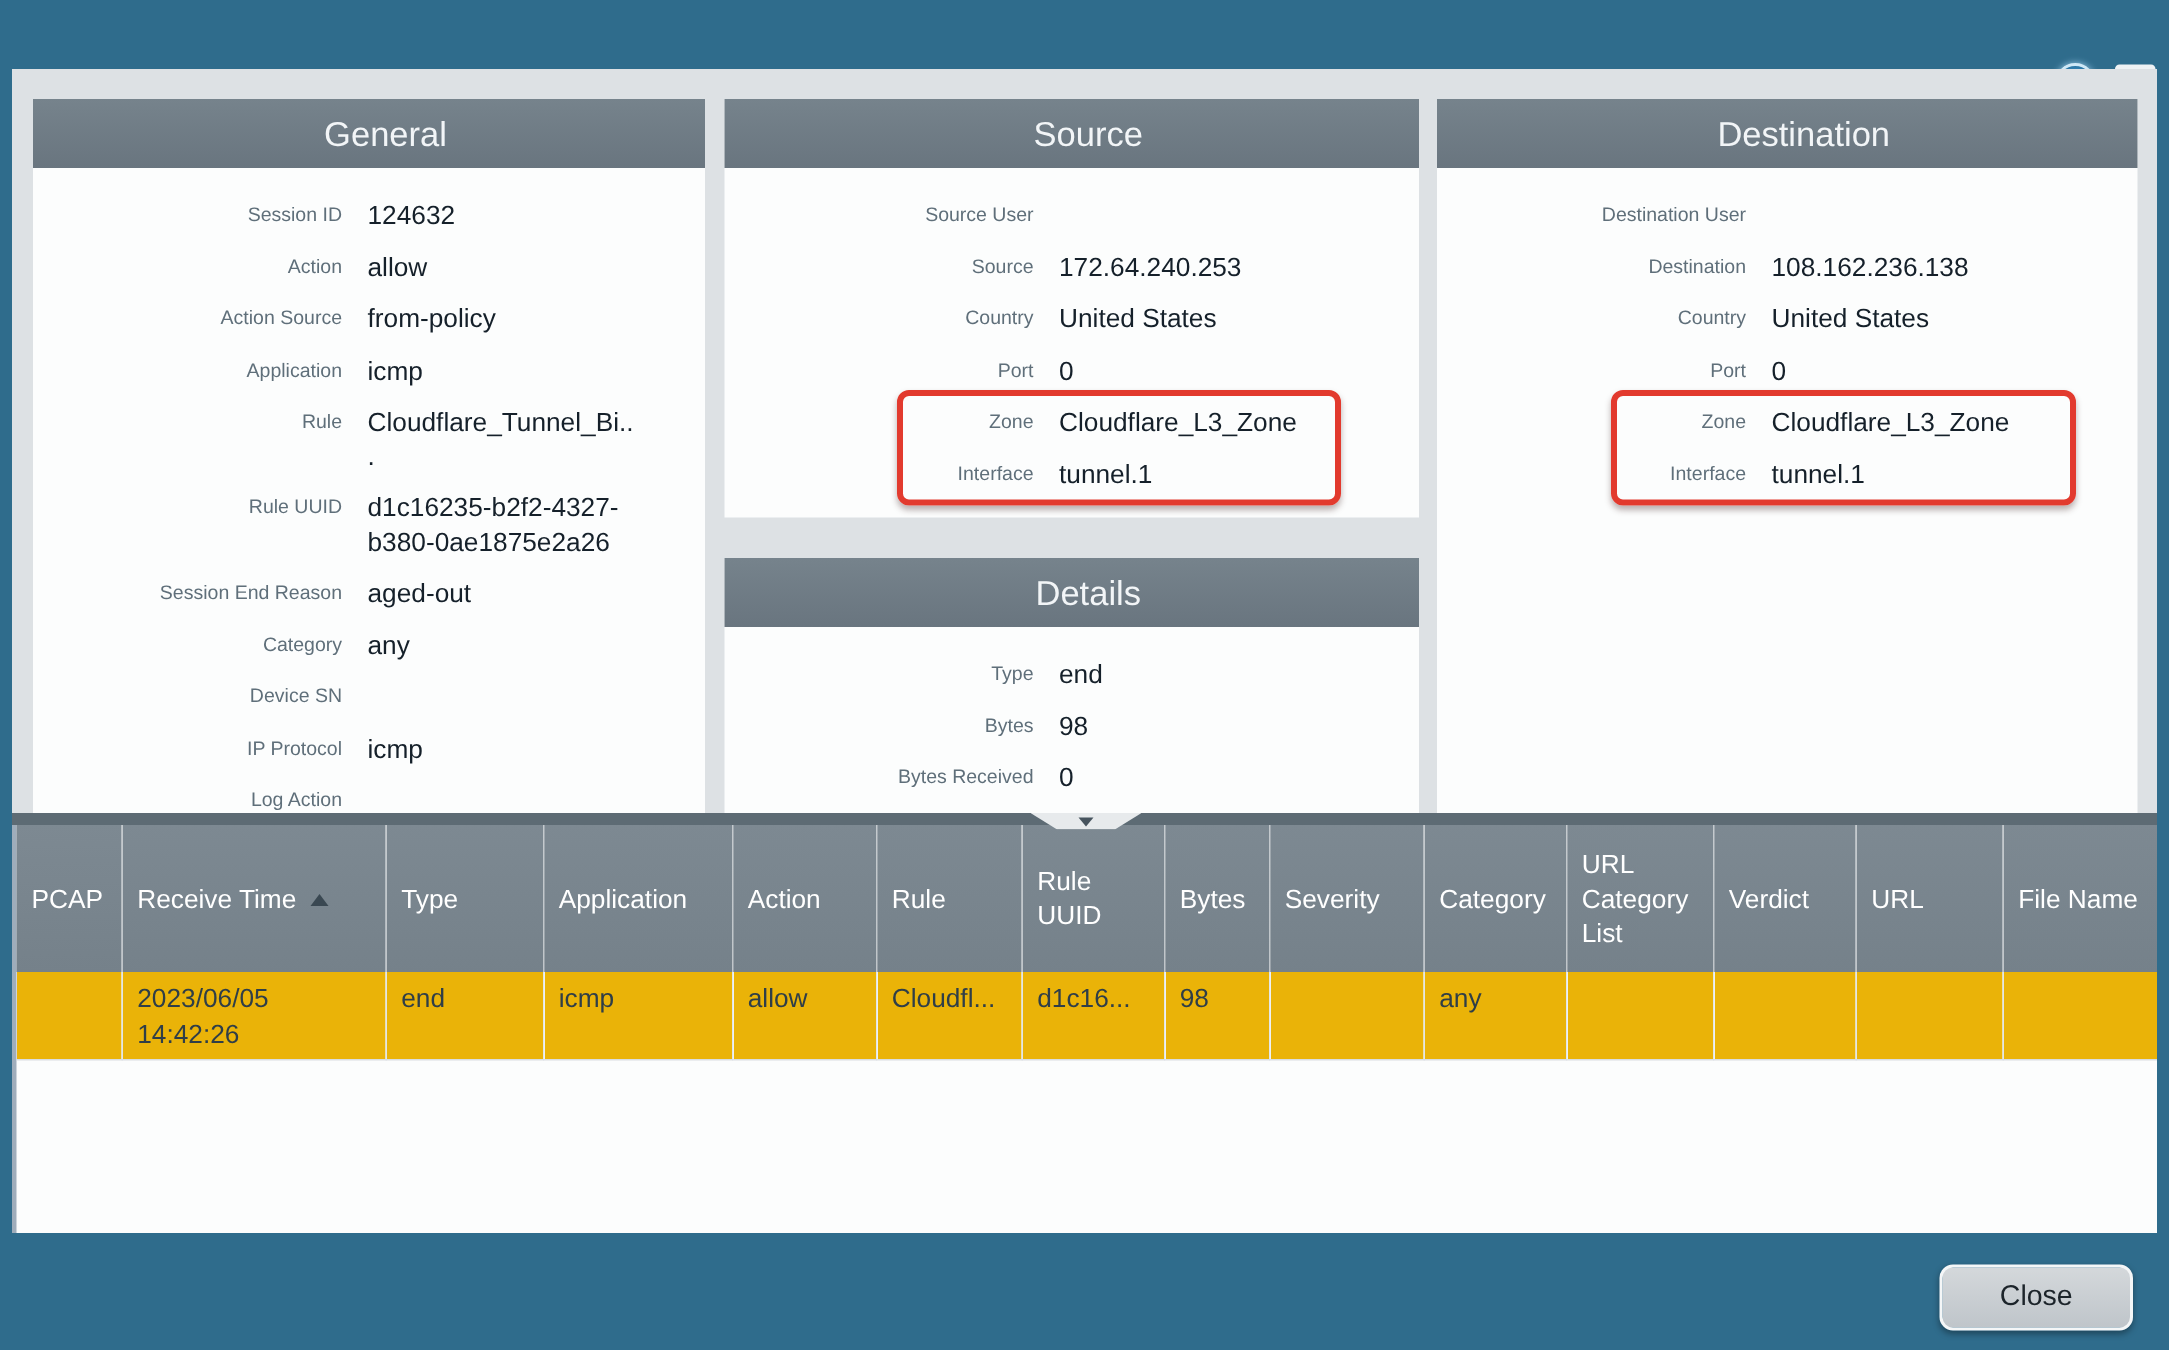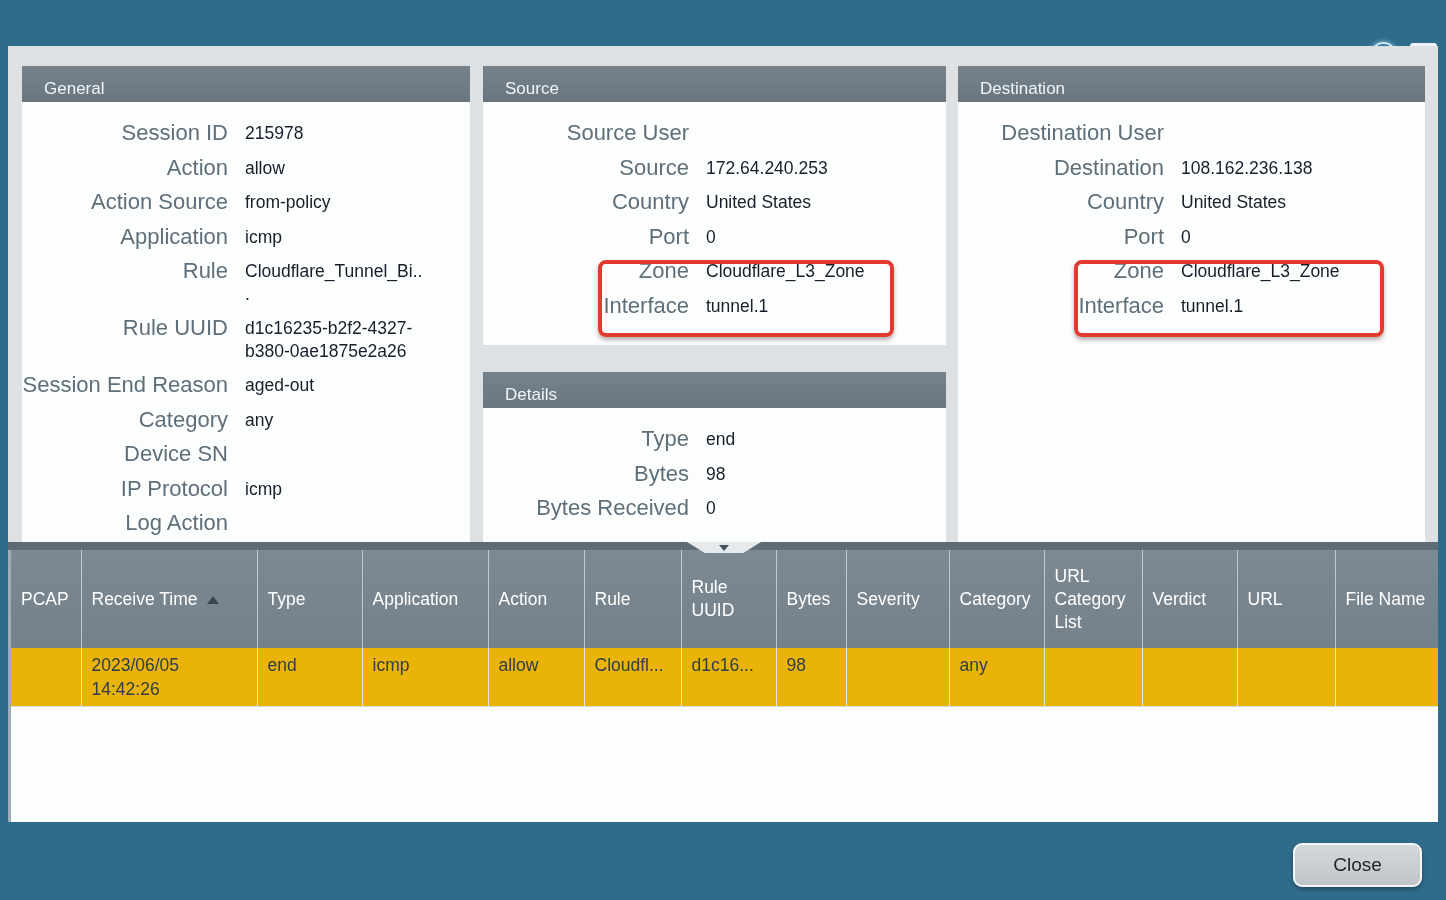--- a/index.html
+++ b/index.html
@@ -52,31 +52,32 @@
     overflow: hidden;
   }
   .panels-region {
     position: absolute; top: 0; left: 0; right: 0; height: 496px;
     overflow: hidden;
   }
 
   
   .panel { position: absolute; background: #fcfdfd; }
   .panel-header {
-    height: 36px; line-height: 46px;
+    height: 46px; line-height: 46px;
     background: linear-gradient(#76838c, #69757f);
-    color: #f2f5f7; font-size: 17px;
+    color: #f2f5f7; font-size: 23px;
     padding-left: 22px;
+    text-align: center;
   }
   .panel-body { padding-top: 14px; }
   .kv-row { display: flex; align-items: flex-start; padding: 6px 0; }
   .kv-label {
     width: 206px; flex-shrink: 0;
     text-align: right;
-    color: #5f6f7a; font-size: 22px; line-height: 22.5px;
+    color: #5f6f7a; font-size: 13px; line-height: 22.5px;
   }
   .kv-value {
     margin-left: 17px; flex: 1;
     color: #15202a; font-size: 17.5px; line-height: 22.5px;
     overflow-wrap: break-word; word-break: break-word;
     padding-right: 10px;
   }
   .panel-general .kv-value { max-width: 192px; }
 
   .panel-general     { left: 14px;  top: 20px;  width: 448px; height: 660px; }
@@ -182,21 +183,21 @@
 
   <div class="content" data-interactable="false">
 
     <div class="panels-region" data-interactable="false">
 
       <section class="panel panel-general" data-interactable="false">
         <div class="panel-header" data-interactable="false">General</div>
         <div class="panel-body" data-interactable="false">
           <div class="kv-row" data-interactable="false">
               <span class="kv-label" data-interactable="false">Session ID</span>
-              <span class="kv-value" data-interactable="false">215978</span>
+              <span class="kv-value" data-interactable="false">124632</span>
             </div>
           <div class="kv-row" data-interactable="false">
               <span class="kv-label" data-interactable="false">Action</span>
               <span class="kv-value" data-interactable="false">allow</span>
             </div>
           <div class="kv-row" data-interactable="false">
               <span class="kv-label" data-interactable="false">Action Source</span>
               <span class="kv-value" data-interactable="false">from-policy</span>
             </div>
           <div class="kv-row" data-interactable="false">

